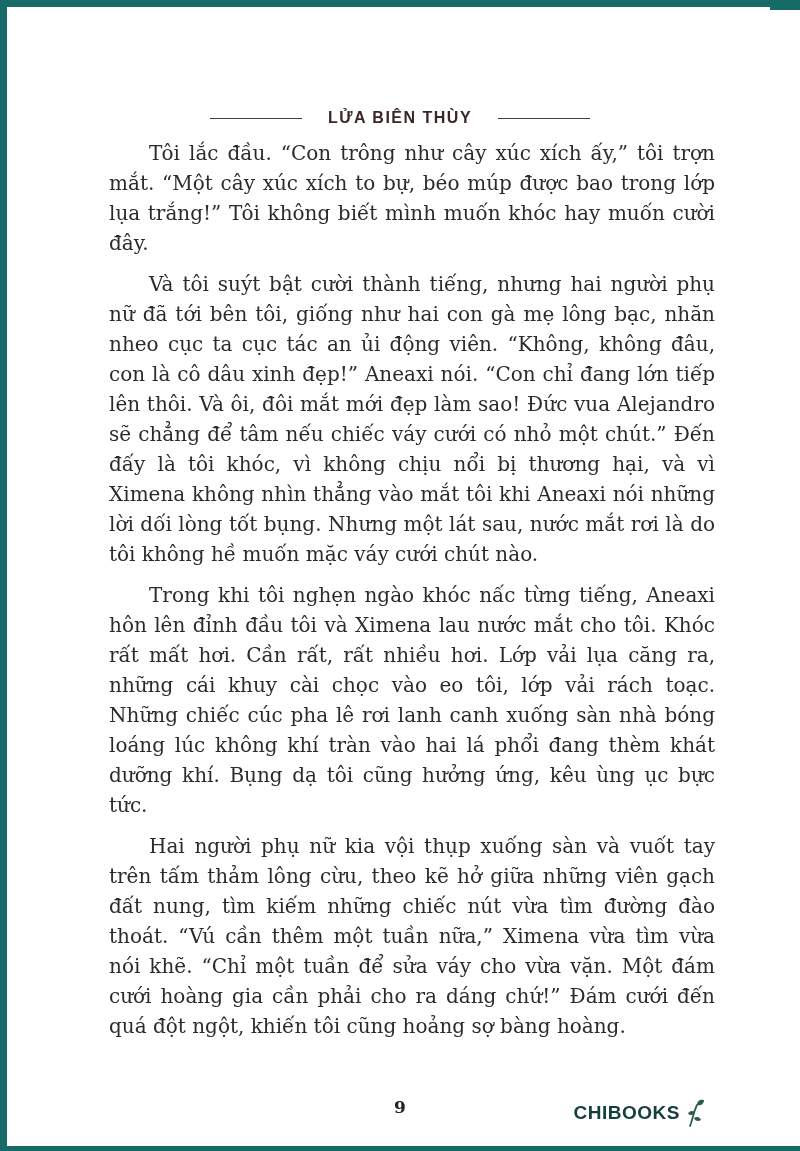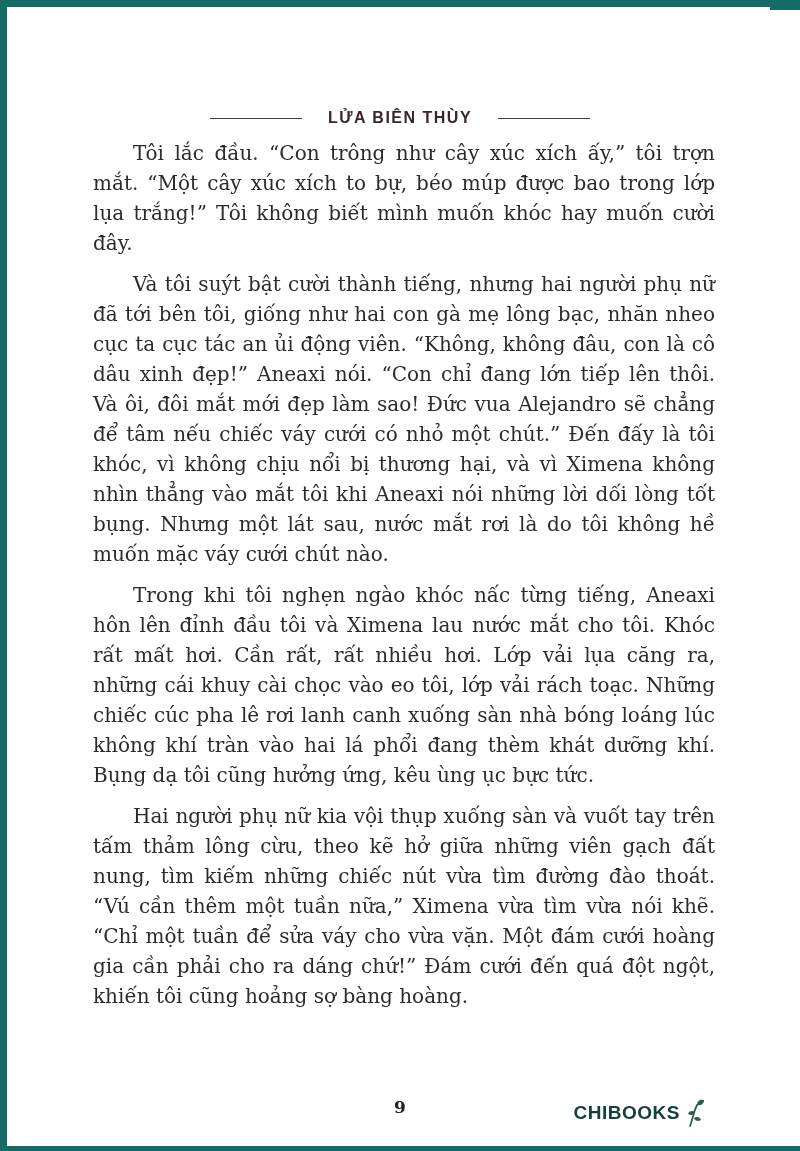--- a/index.html
+++ b/index.html
@@ -57,21 +57,21 @@
     position: absolute;
     left: 93px;
     top: 138px;
     width: 622px;
     color: #2b2b2b;
     font-size: 20px;
     line-height: 30px;
     text-align: justify;
   }
   .content p {
-    margin: 0 0 11px 0;
+    margin: 0 0 11px 16px;
     text-indent: 40px;
   }
   
   .spine-tint {
     position: absolute;
     left: 7px;
     top: 560px;
     bottom: 70px;
     width: 60px;
     background: linear-gradient(to right, rgba(22,107,105,0.95), rgba(22,107,105,0));

